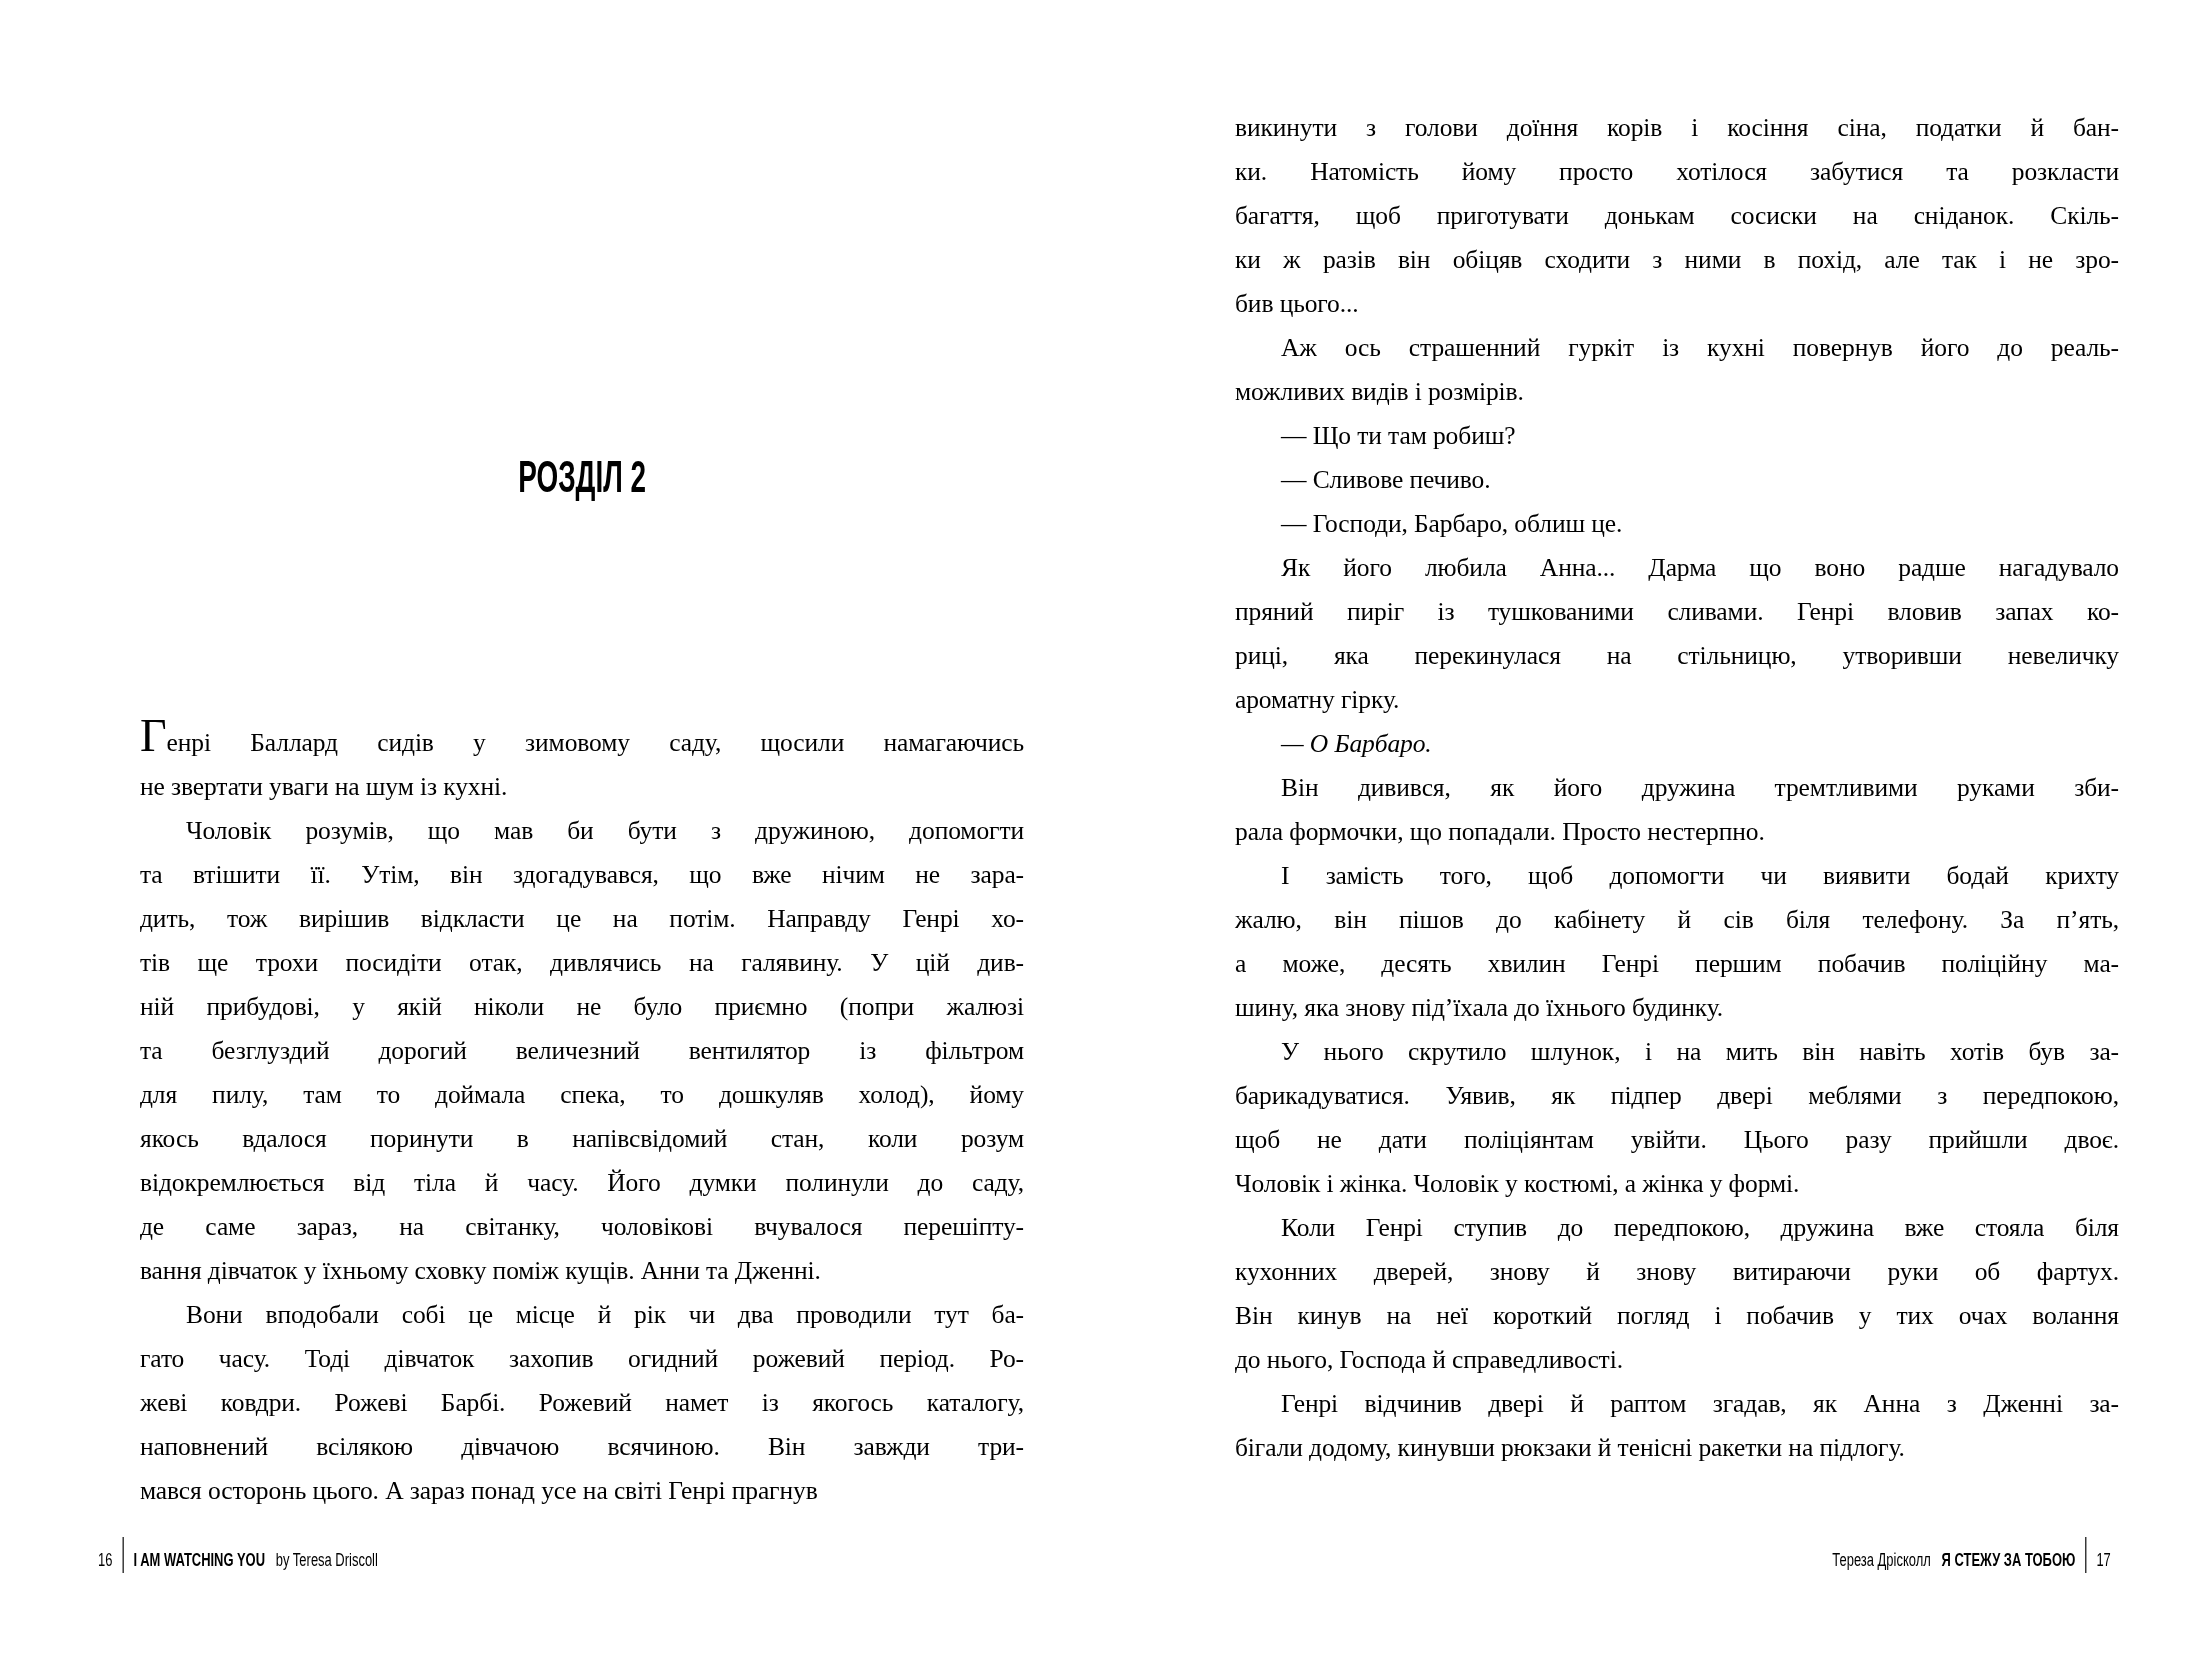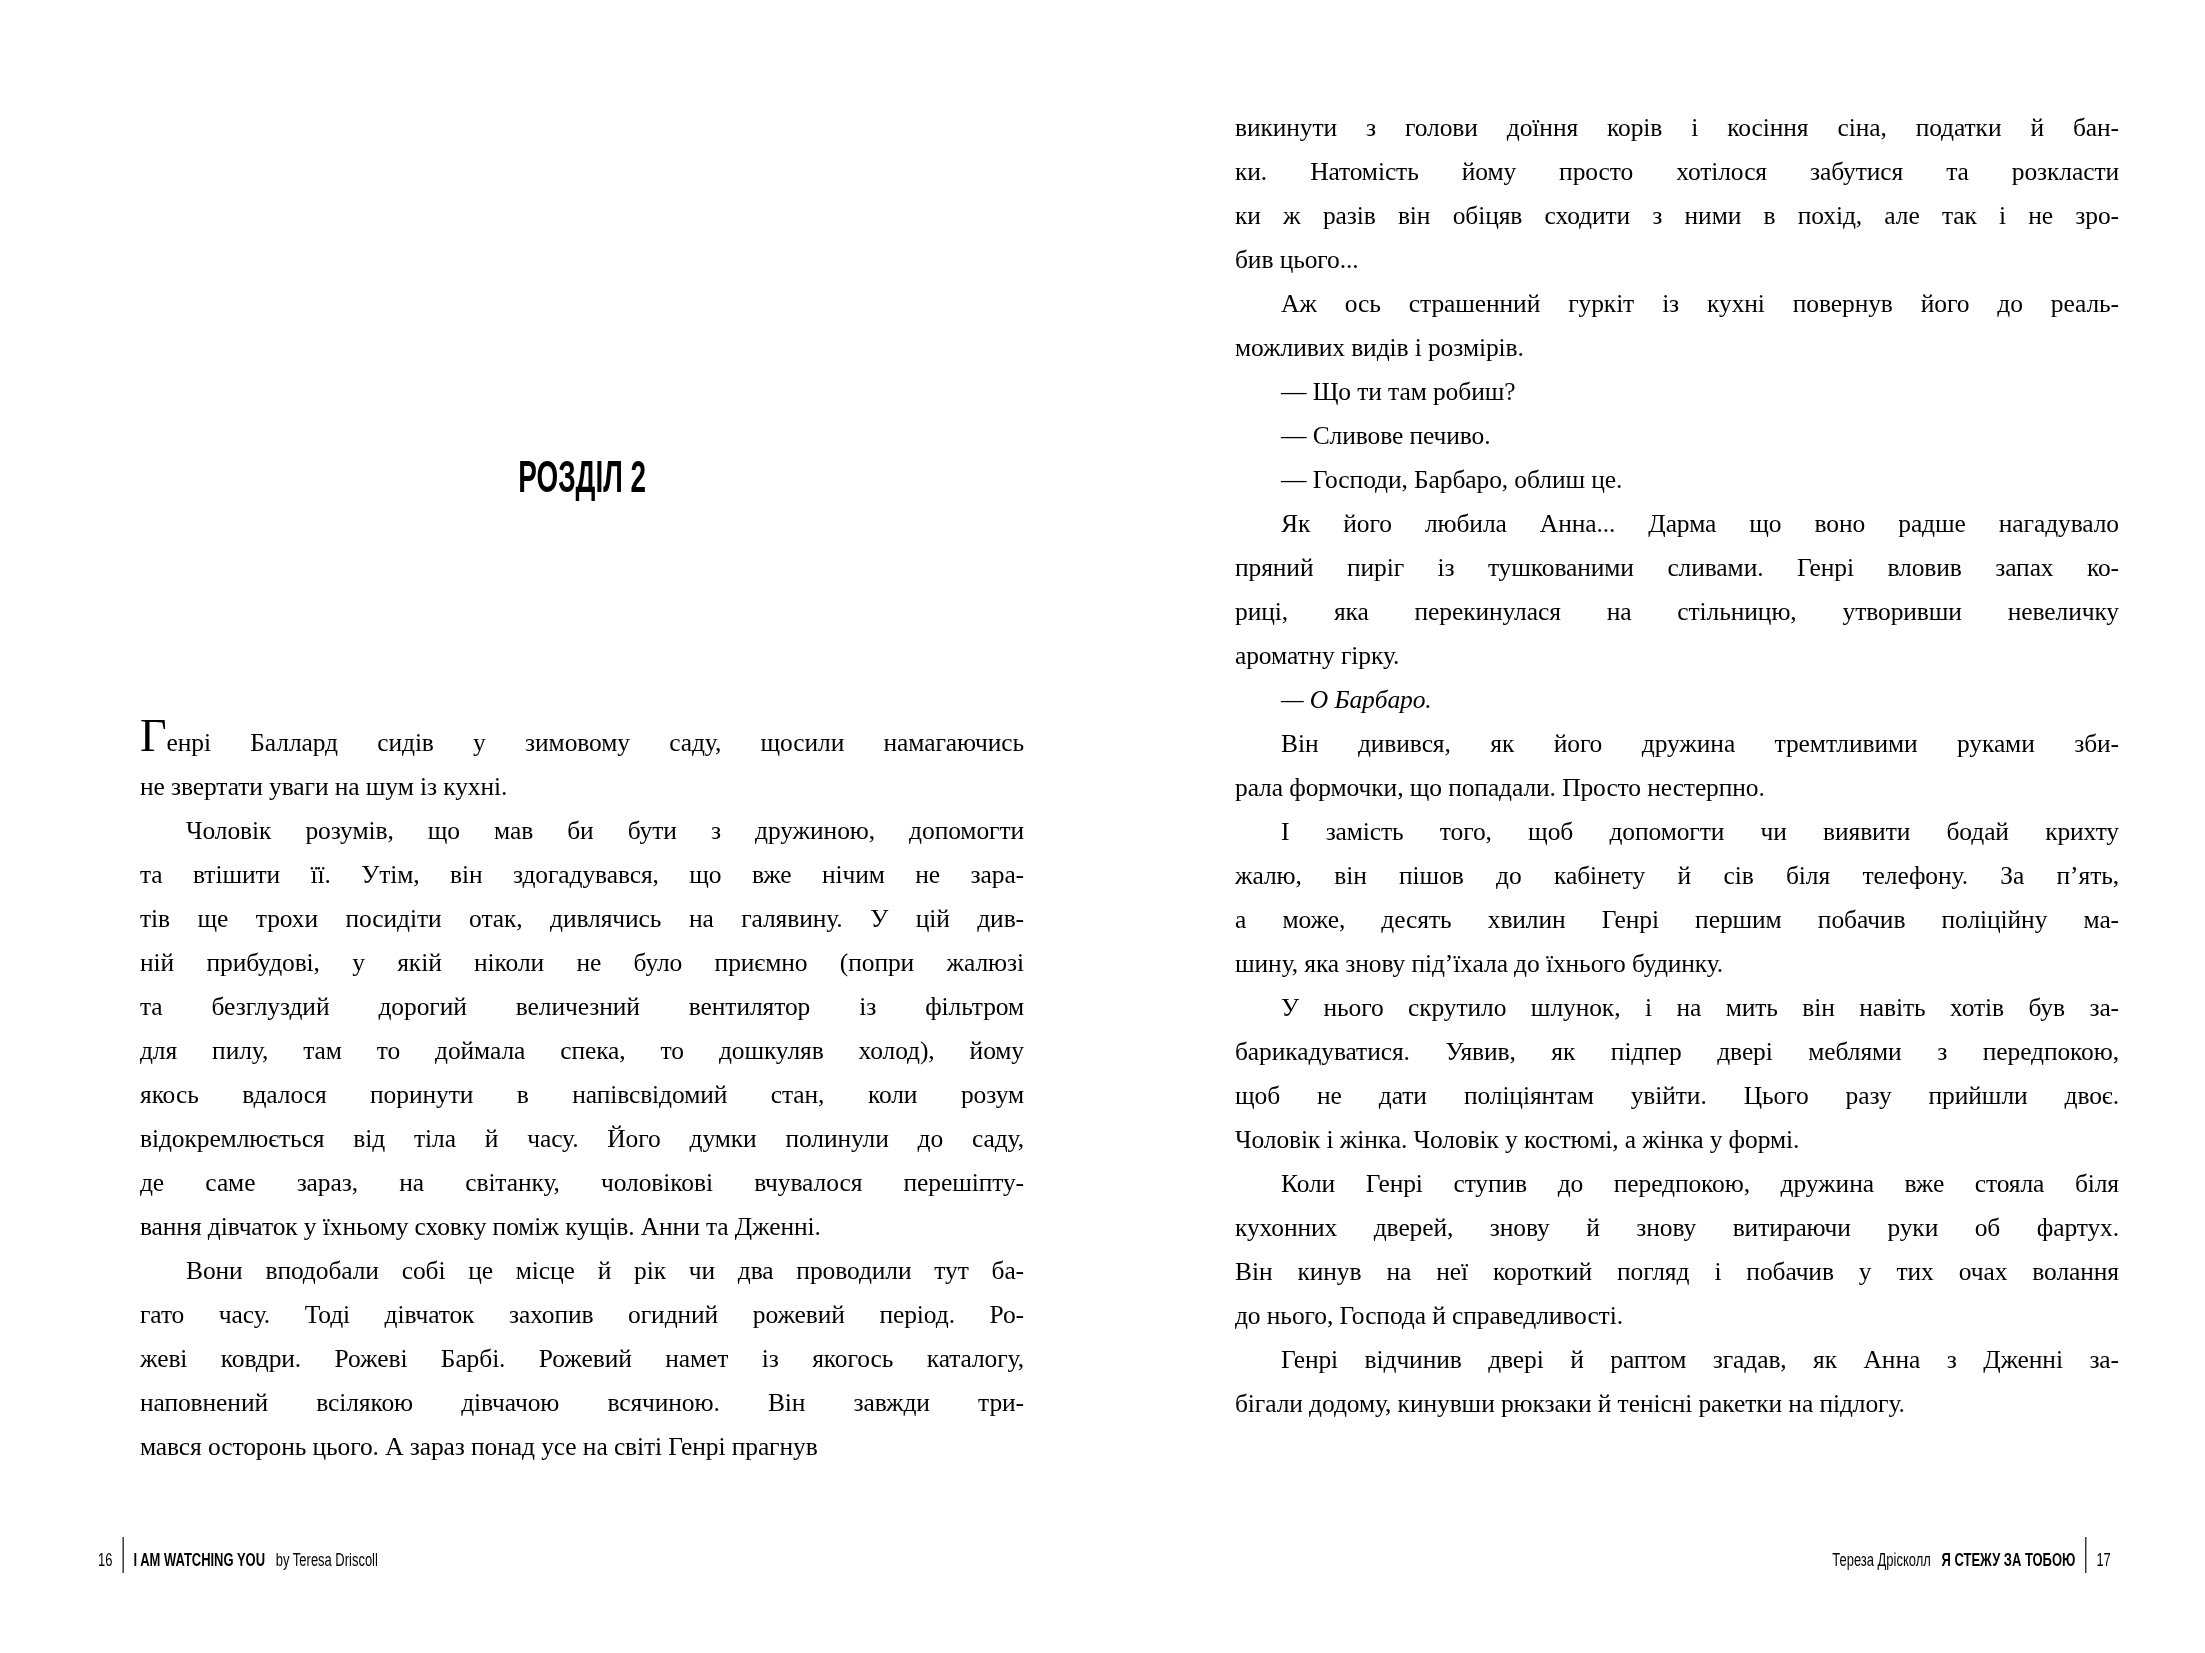--- a/index.html
+++ b/index.html
@@ -99,20 +99,21 @@
     </div>
 
     <div class="body-text left-col">
         <div class="para">
           <div class="line"><span class="initial">Г</span>енрі Баллард сидів у зимовому саду, щосили намагаючись</div>
           <div class="line last">не звертати уваги на шум із кухні.</div>
         </div>
         <div class="para indent">
           <div class="line">Чоловік розумів, що мав би бути з дружиною, допомогти</div>
           <div class="line">та втішити її. Утім, він здогадувався, що вже нічим не зара-</div>
+          <div class="line">дить, тож вирішив відкласти це на потім. Направду Генрі хо-</div>
           <div class="line">тів ще трохи посидіти отак, дивлячись на галявину. У цій див-</div>
           <div class="line">ній прибудові, у якій ніколи не було приємно (попри жалюзі</div>
           <div class="line">та безглуздий дорогий величезний вентилятор із фільтром</div>
           <div class="line">для пилу, там то доймала спека, то дошкуляв холод), йому</div>
           <div class="line">якось вдалося поринути в напівсвідомий стан, коли розум</div>
           <div class="line">відокремлюється від тіла й часу. Його думки полинули до саду,</div>
           <div class="line">де саме зараз, на світанку, чоловікові вчувалося перешіпту-</div>
           <div class="line last">вання дівчаток у їхньому сховку поміж кущів. Анни та Дженні.</div>
         </div>
         <div class="para indent">
@@ -129,20 +130,21 @@
         <span class="f-light">16</span><span class="f-rule"></span><span class="f-strong">I AM WATCHING YOU</span><span class="f-light f-gap-m">by Teresa Driscoll</span>
       </span>
     </div>
   </section>
 
   <section class="page right">
     <div class="body-text right-col">
         <div class="para">
           <div class="line">викинути з голови доїння корів і косіння сіна, податки й бан-</div>
           <div class="line">ки. Натомість йому просто хотілося забутися та розкласти</div>
+          <div class="line">багаття, щоб приготувати донькам сосиски на сніданок. Скіль-</div>
           <div class="line">ки ж разів він обіцяв сходити з ними в похід, але так і не зро-</div>
           <div class="line last">бив цього...</div>
         </div>
         <div class="para indent">
           <div class="line">Аж ось страшенний гуркіт із кухні повернув його до реаль-</div>
           <div class="line last">можливих видів і розмірів.</div>
         </div>
         <div class="para indent">
           <div class="line last">— Що ти там робиш?</div>
         </div>

